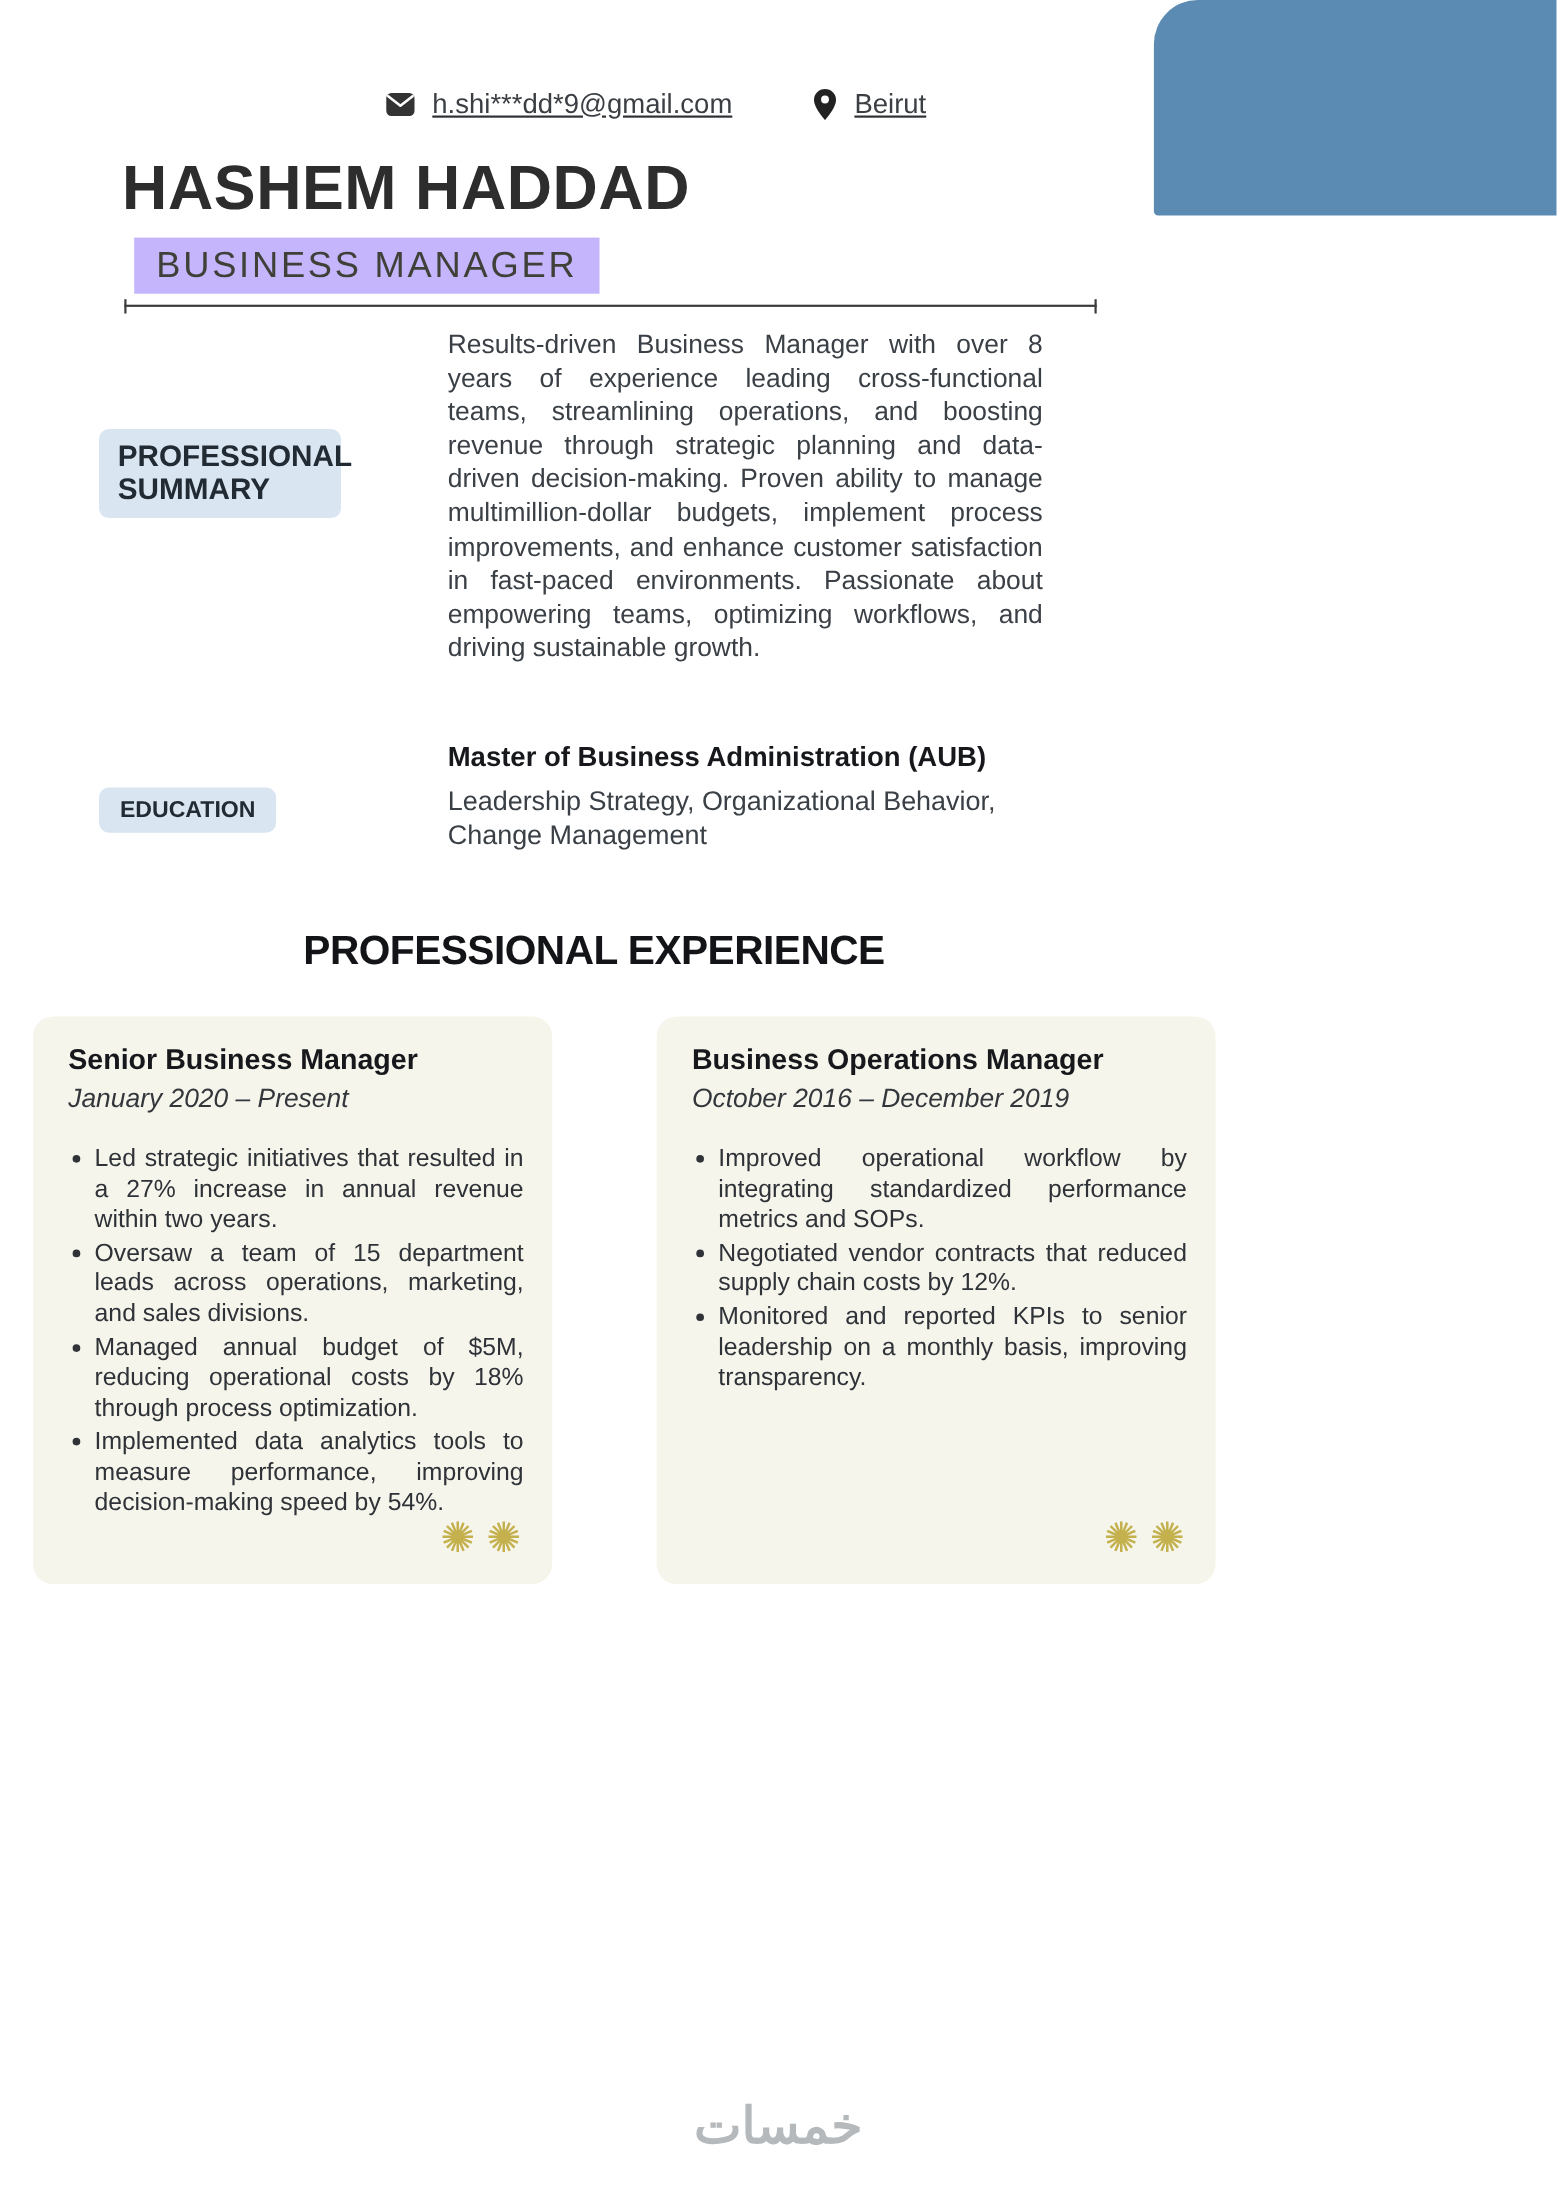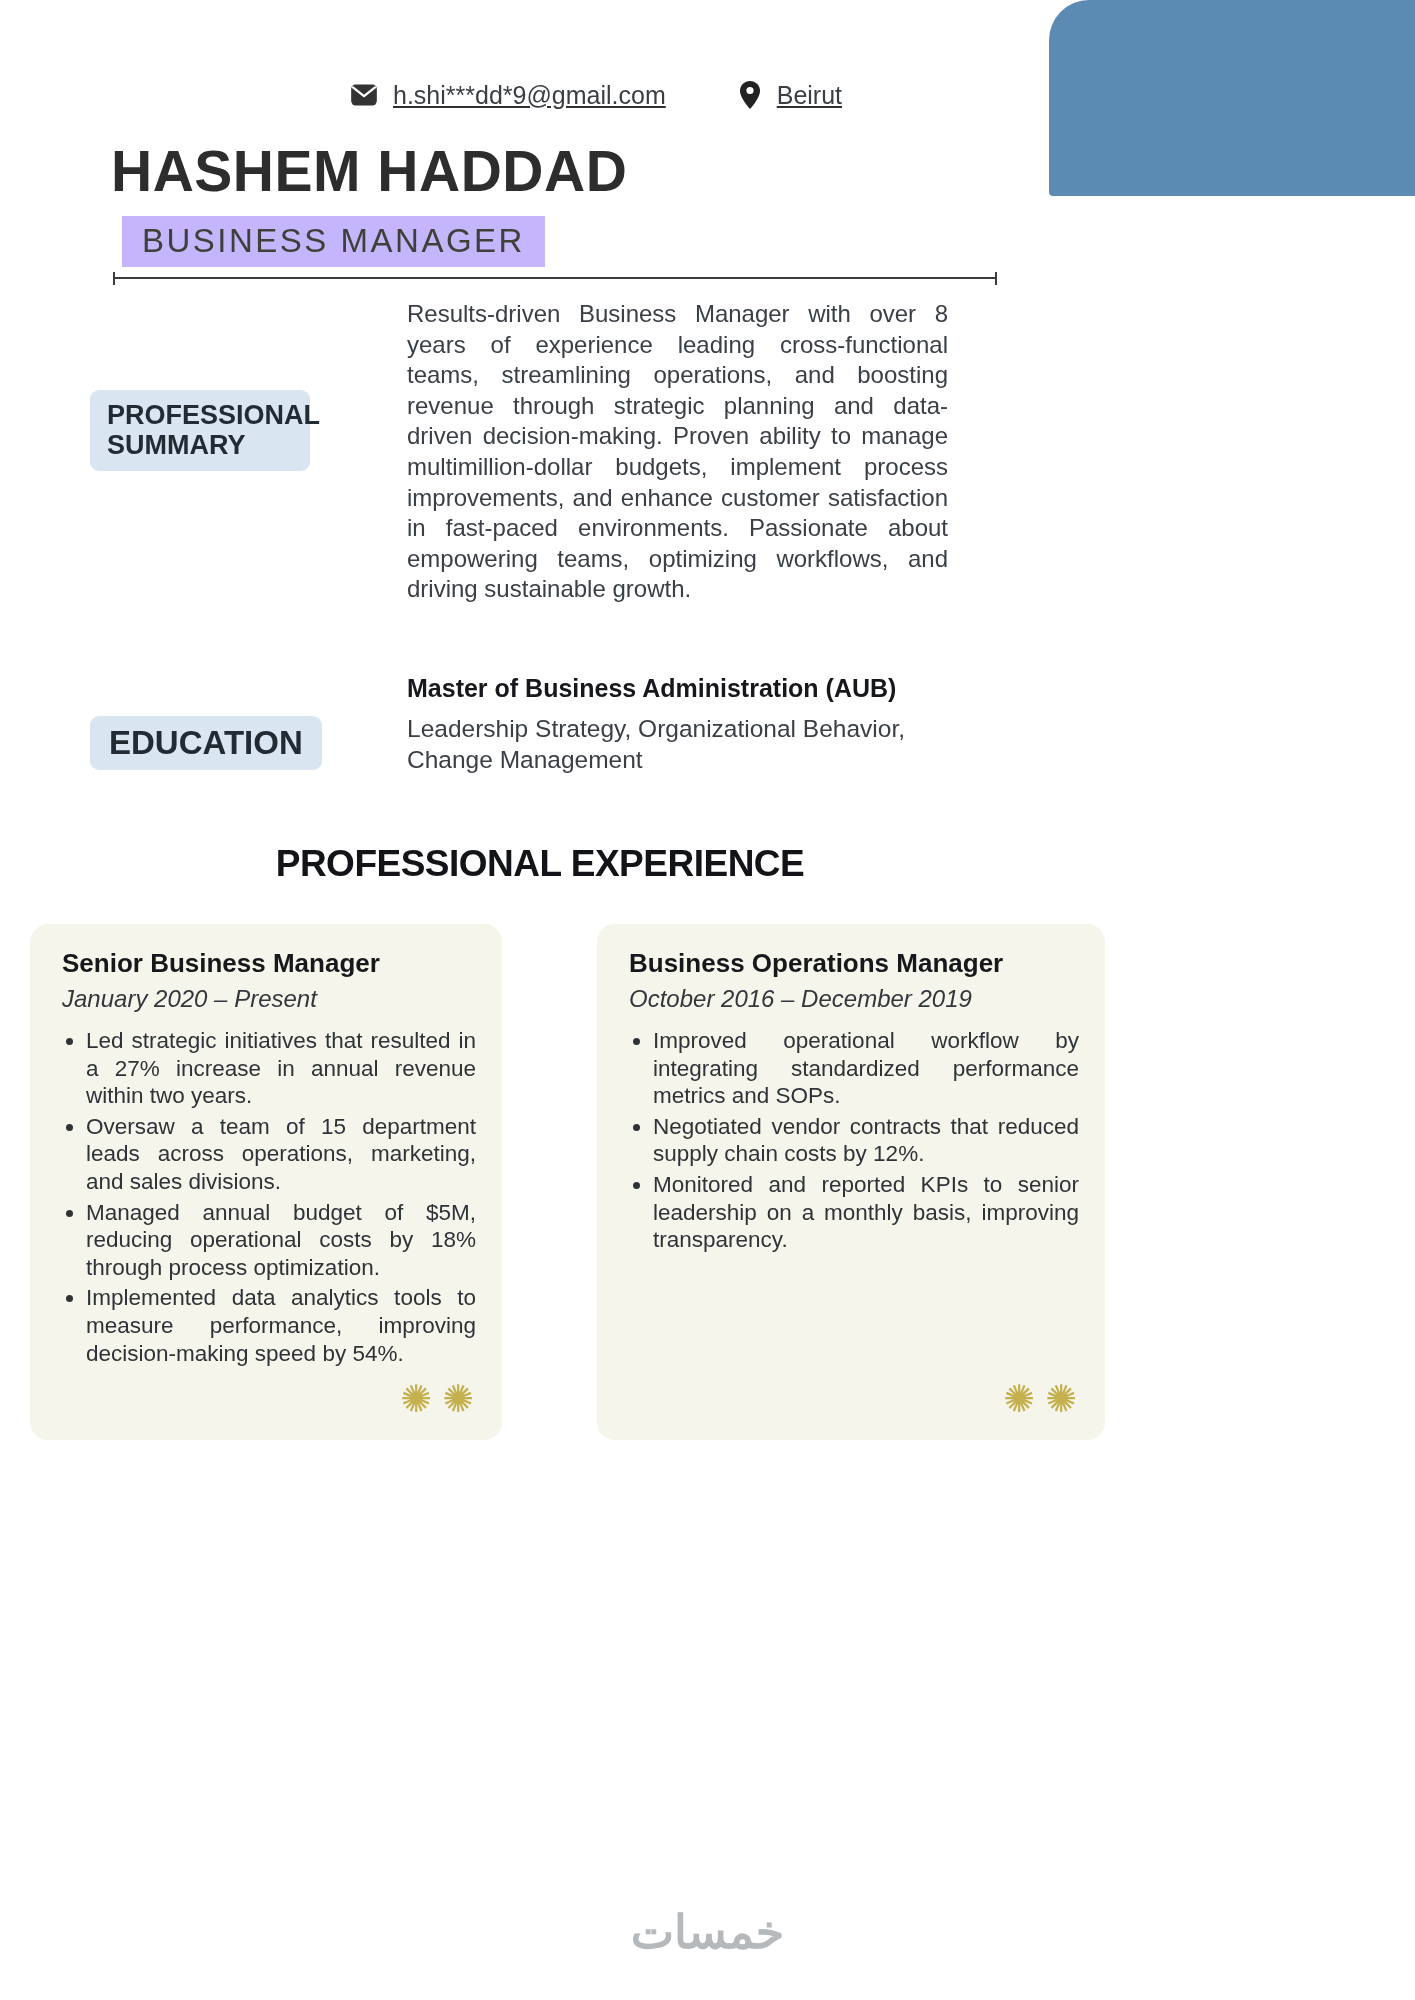--- a/index.html
+++ b/index.html
@@ -46,21 +46,21 @@
   }
   .divider::before { left:0; }
   .divider::after { right:0; }
 
   
   .label-box {
     position:absolute; background:#d9e6f2; border-radius:9px;
     font-weight:700; color:#222b33; line-height:1.1;margin-top:24px;
   }
   .summary-label { top:366px; left:90px; width:220px; padding:11px 17px; font-size:27px; }
-  .edu-label { top:692px; left:90px; padding:9px 19px; font-size:33px; }
+  .edu-label { top:692px; left:90px; padding:9px 19px; font-size:21px; }
 
   .summary-text {
     position:absolute; top:299px; left:407px; width:541px;
     font-size:24px; line-height:30.6px; text-align:justify; color:#3a4046;
   }
 
   .edu-degree {
     position:absolute; top:674px; left:407px;
     font-size:25px; font-weight:700; color:#16181c;
   }
@@ -77,21 +77,21 @@
   
   .cards { position:absolute; top:924px; left:30px; display:flex; gap:95px; }
   .card {
     position:relative; background:#f5f5ec; border-radius:18px;
     padding:24px 26px 24px 26px; height:516px;
   }
   .card-left { width:472px; }
   .card-right { width:508px; }
   .card-title { font-size:26px; font-weight:700; color:#16181c; padding-left:6px; }
   .card-dates { font-size:24px; font-style:italic; color:#33373c; margin-top:6px; padding-left:6px; }
-  .bullets { margin-top:14px; padding-left:30px; }
+  .bullets { margin-top:26px; padding-left:30px; }
   .bullets li {
     font-size:22.5px; line-height:27.6px; text-align:justify;
     color:#2f3338; margin-bottom:3px;
   }
   .badges {
     position:absolute; right:28px; bottom:22px;
     display:flex; gap:10px;
   }
   .badge { font-size:38px; color:#c4b04c; line-height:1; }
 

